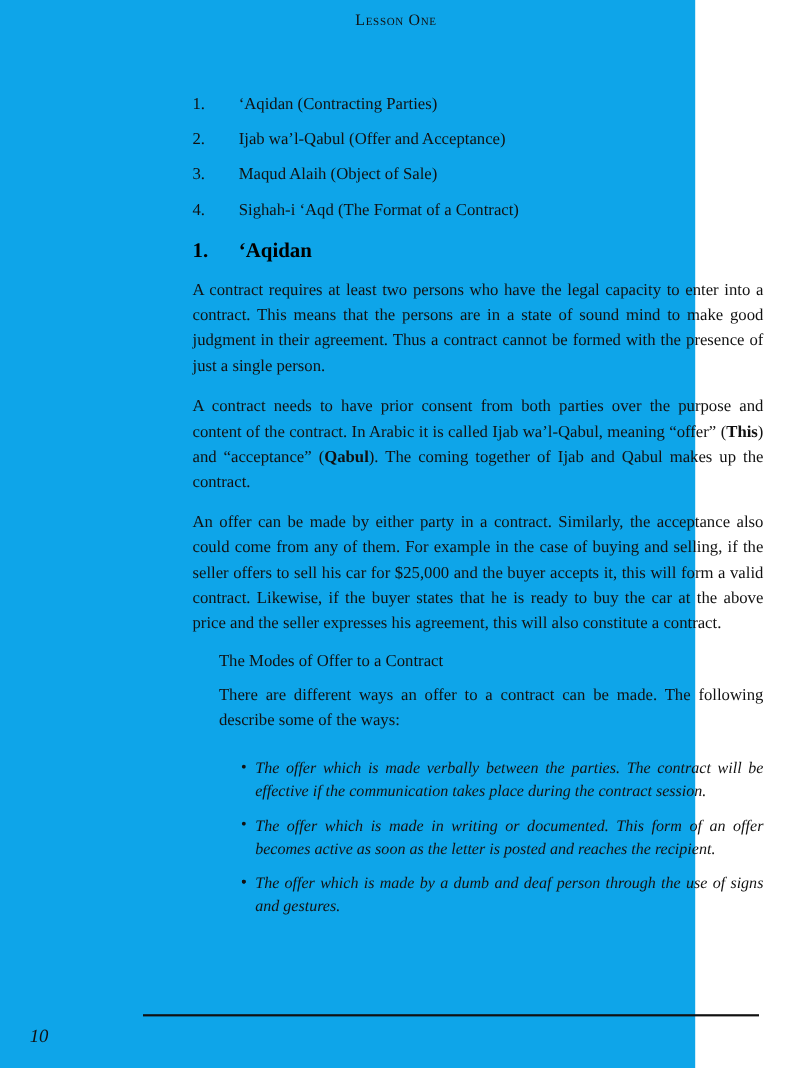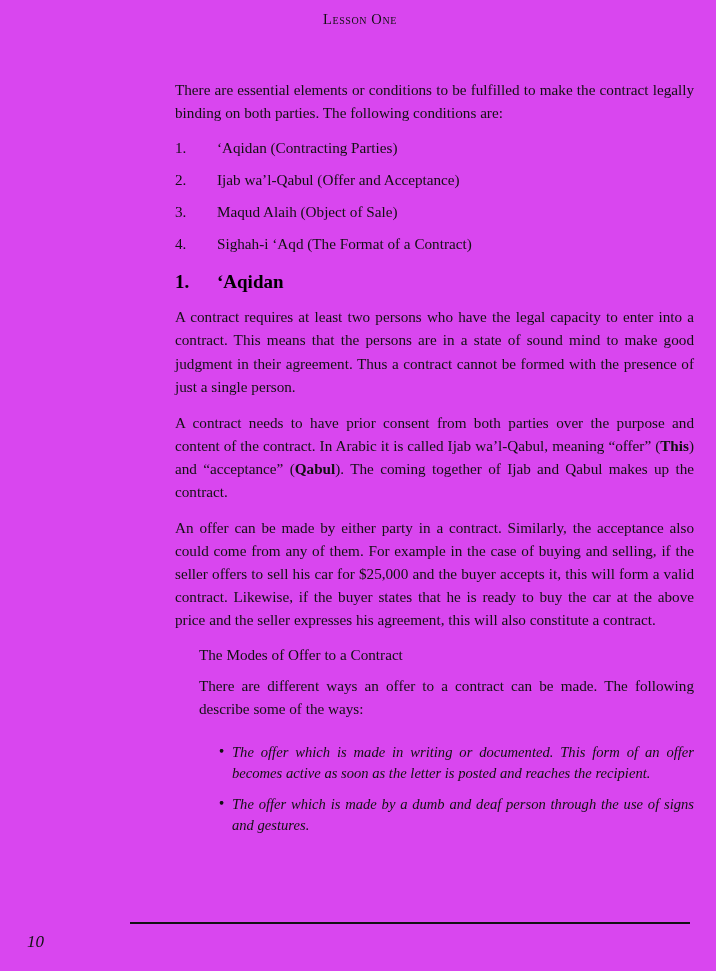--- a/index.html
+++ b/index.html
@@ -9,23 +9,23 @@
   body {
     width: 720px;
     height: 971px;
     background: #ffffff;
     font-family: "Liberation Serif", serif;
     color: #000000;
     overflow: hidden;
   }
   .page {
     position: relative;
-    width: 716px;
+    width: 632px;
     height: 971px;
-    background: #d946ef;
+    background: #0ea5e9;
     box-sizing: border-box;
   }
   .running-head {
     position: absolute;
     top: 11px;
     left: 0;
     width: 720px;
     text-align: center;
     font-variant: small-caps;
     font-size: 14.5px;
@@ -137,21 +137,20 @@
 </head>
 <body>
 
 <div class="page">
 
   <div class="running-head">Lesson One</div>
 
   <div class="content">
 
 
-    <p class="body">There are essential elements or conditions to be fulfilled to make the contract legally binding on both parties. The following conditions are:</p>
 
     <ol class="numlist">
       <li>
         <span class="num">1.</span>
         <span>‘Aqidan (Contracting Parties)</span>
       </li>
       <li>
         <span class="num">2.</span>
         <span>Ijab wa’l-Qabul (Offer and Acceptance)</span>
       </li>
@@ -176,21 +175,21 @@
 
     <p class="body">An offer can be made by either party in a contract. Similarly, the acceptance also could come from any of them. For example in the case of buying and selling, if the seller offers to sell his car for $25,000 and the buyer accepts it, this will form a valid contract. Likewise, if the buyer states that he is ready to buy the car at the above price and the seller expresses his agreement, this will also constitute a contract.</p>
 
     <div class="minor-head">The Modes of Offer to a Contract</div>
 
     <div class="indent-block">
       <p class="body nospace">There are different ways an offer to a contract can be made. The following describe some of the ways:</p>
     </div>
 
     <ul class="bullets">
-      <li><span class="bt">•</span></li>
+      <li><span class="bt">•</span><span>The offer which is made verbally between the parties. The contract will be effective if the communication takes place during the contract session.</span></li>
       <li><span class="bt">•</span><span>The offer which is made in writing or documented. This form of an offer becomes active as soon as the letter is posted and reaches the recipient.</span></li>
       <li><span class="bt">•</span></li>
       <li><span class="bt">•</span><span>The offer which is made by a dumb and deaf person through the use of signs and gestures.</span></li>
     </ul>
 
   </div>
 
   <div class="footer-rule"></div>
   <div class="folio">10</div>
 

